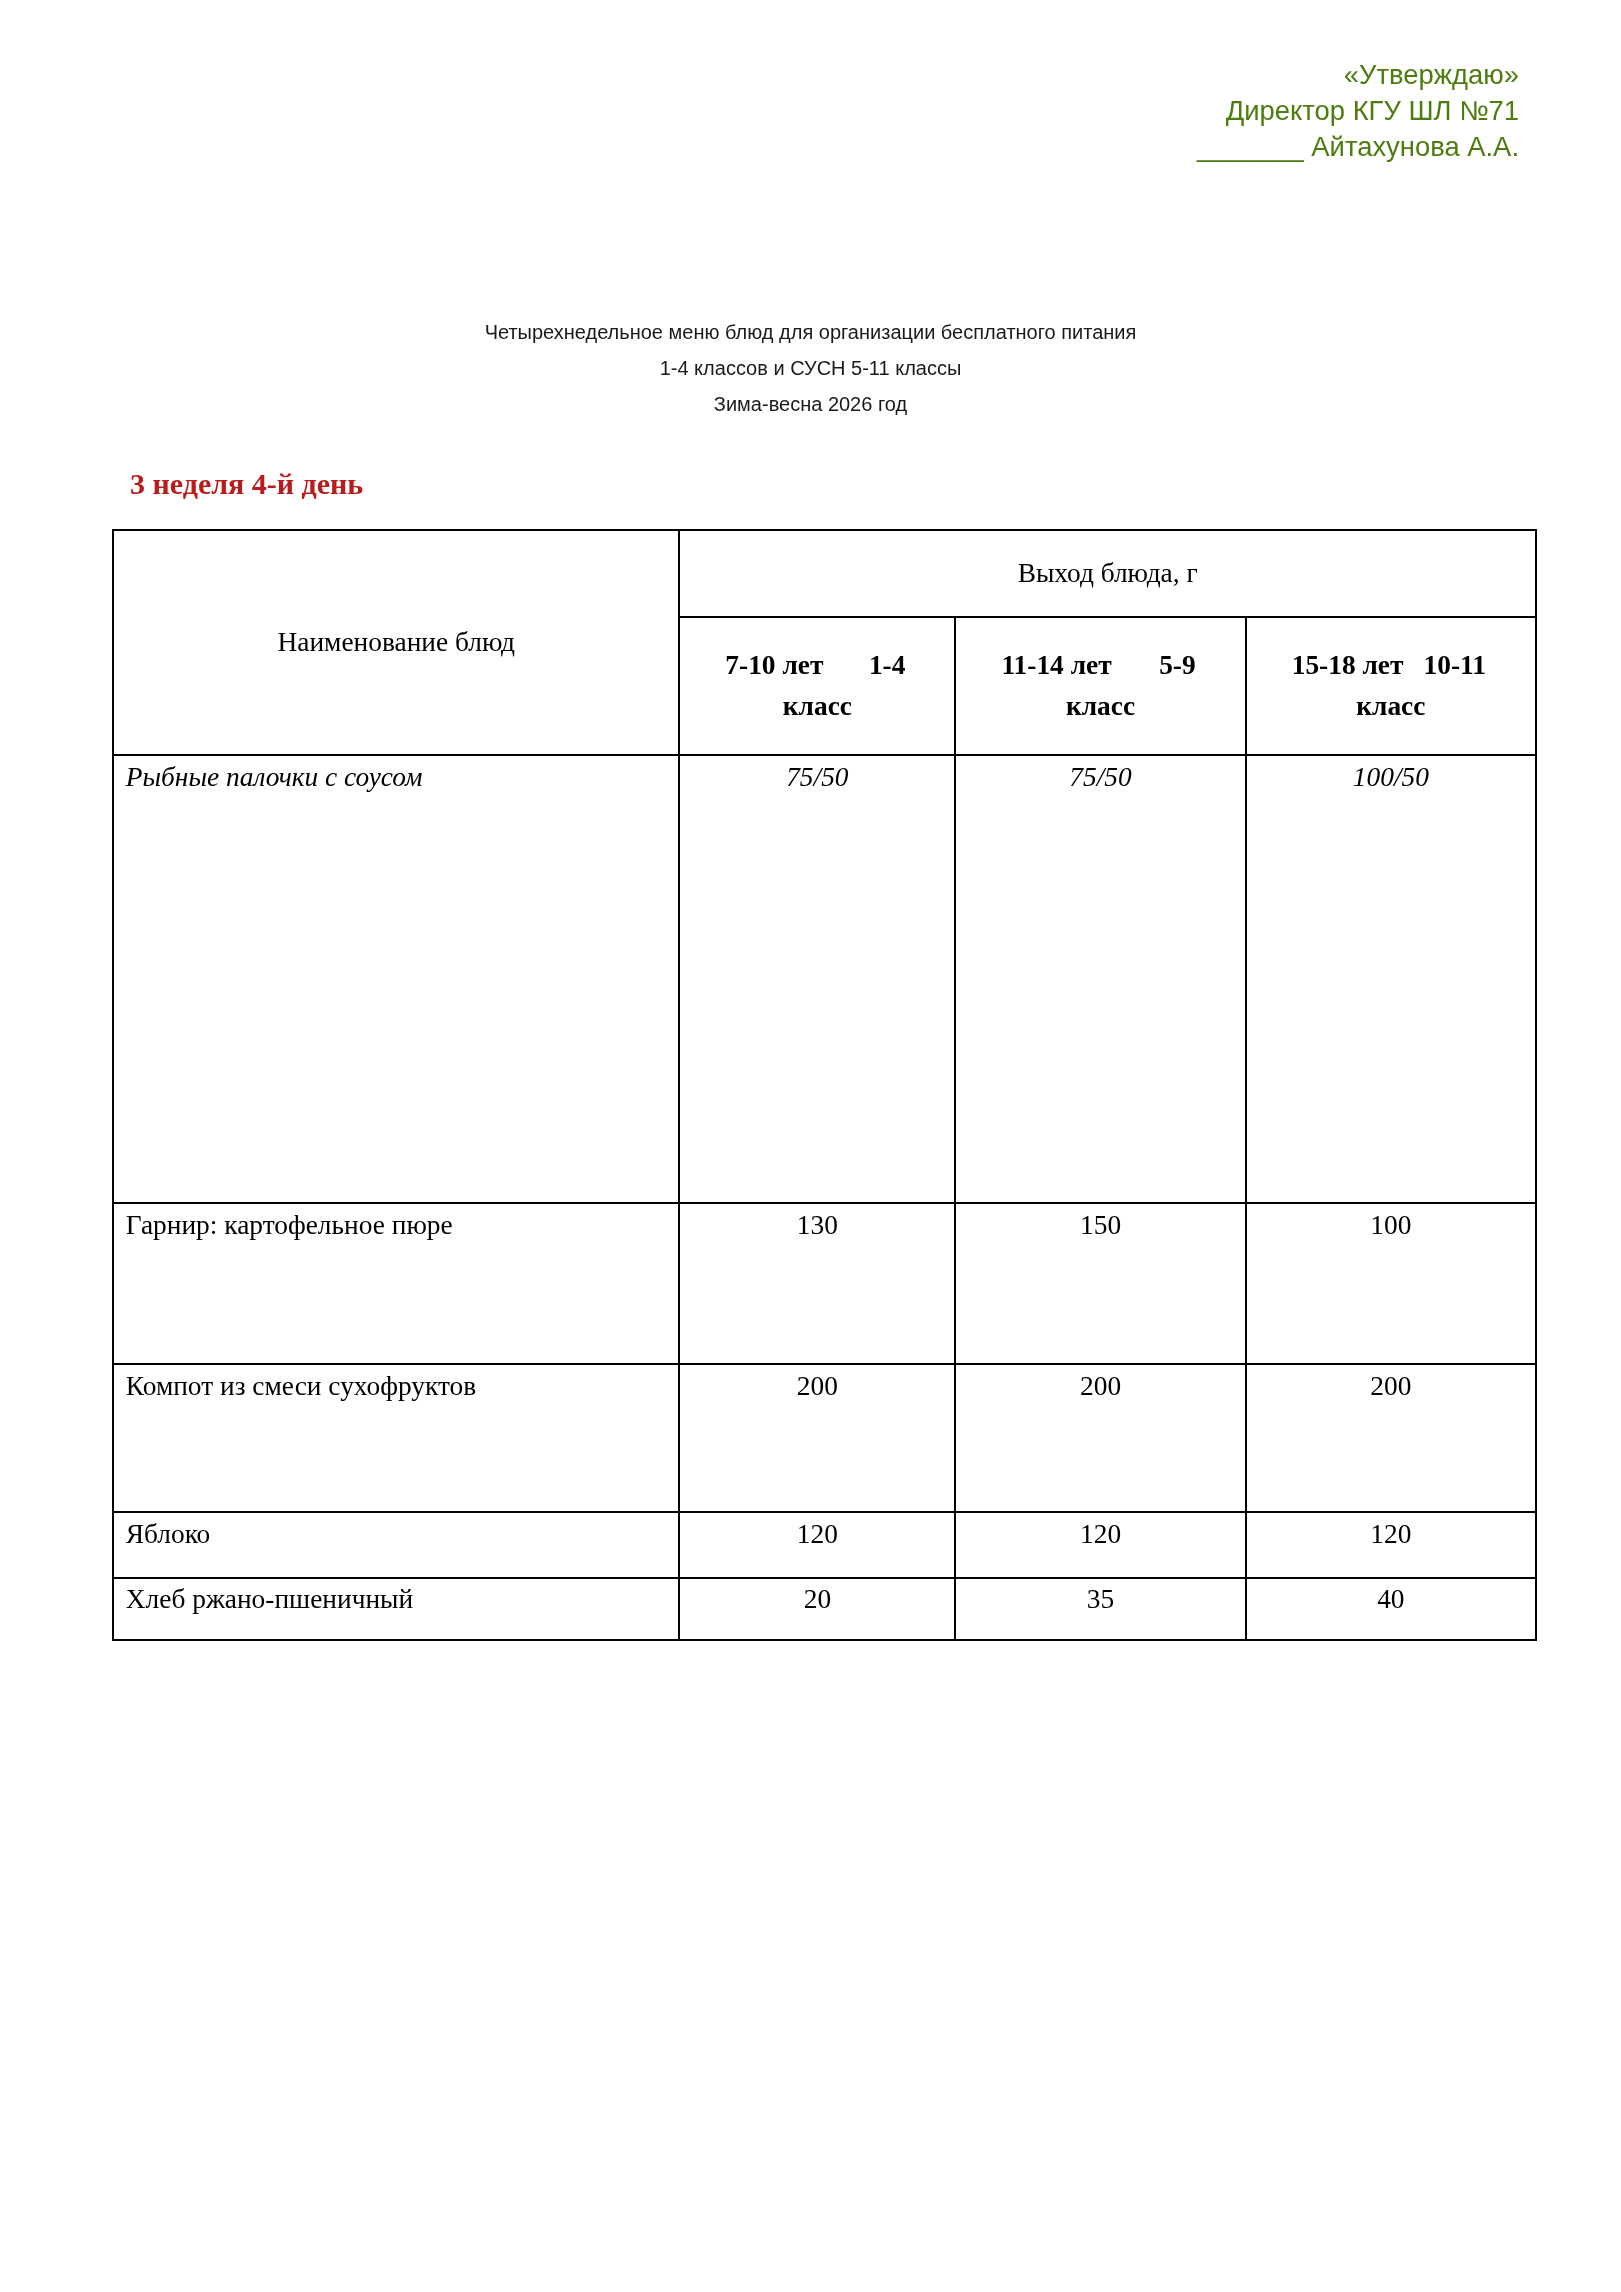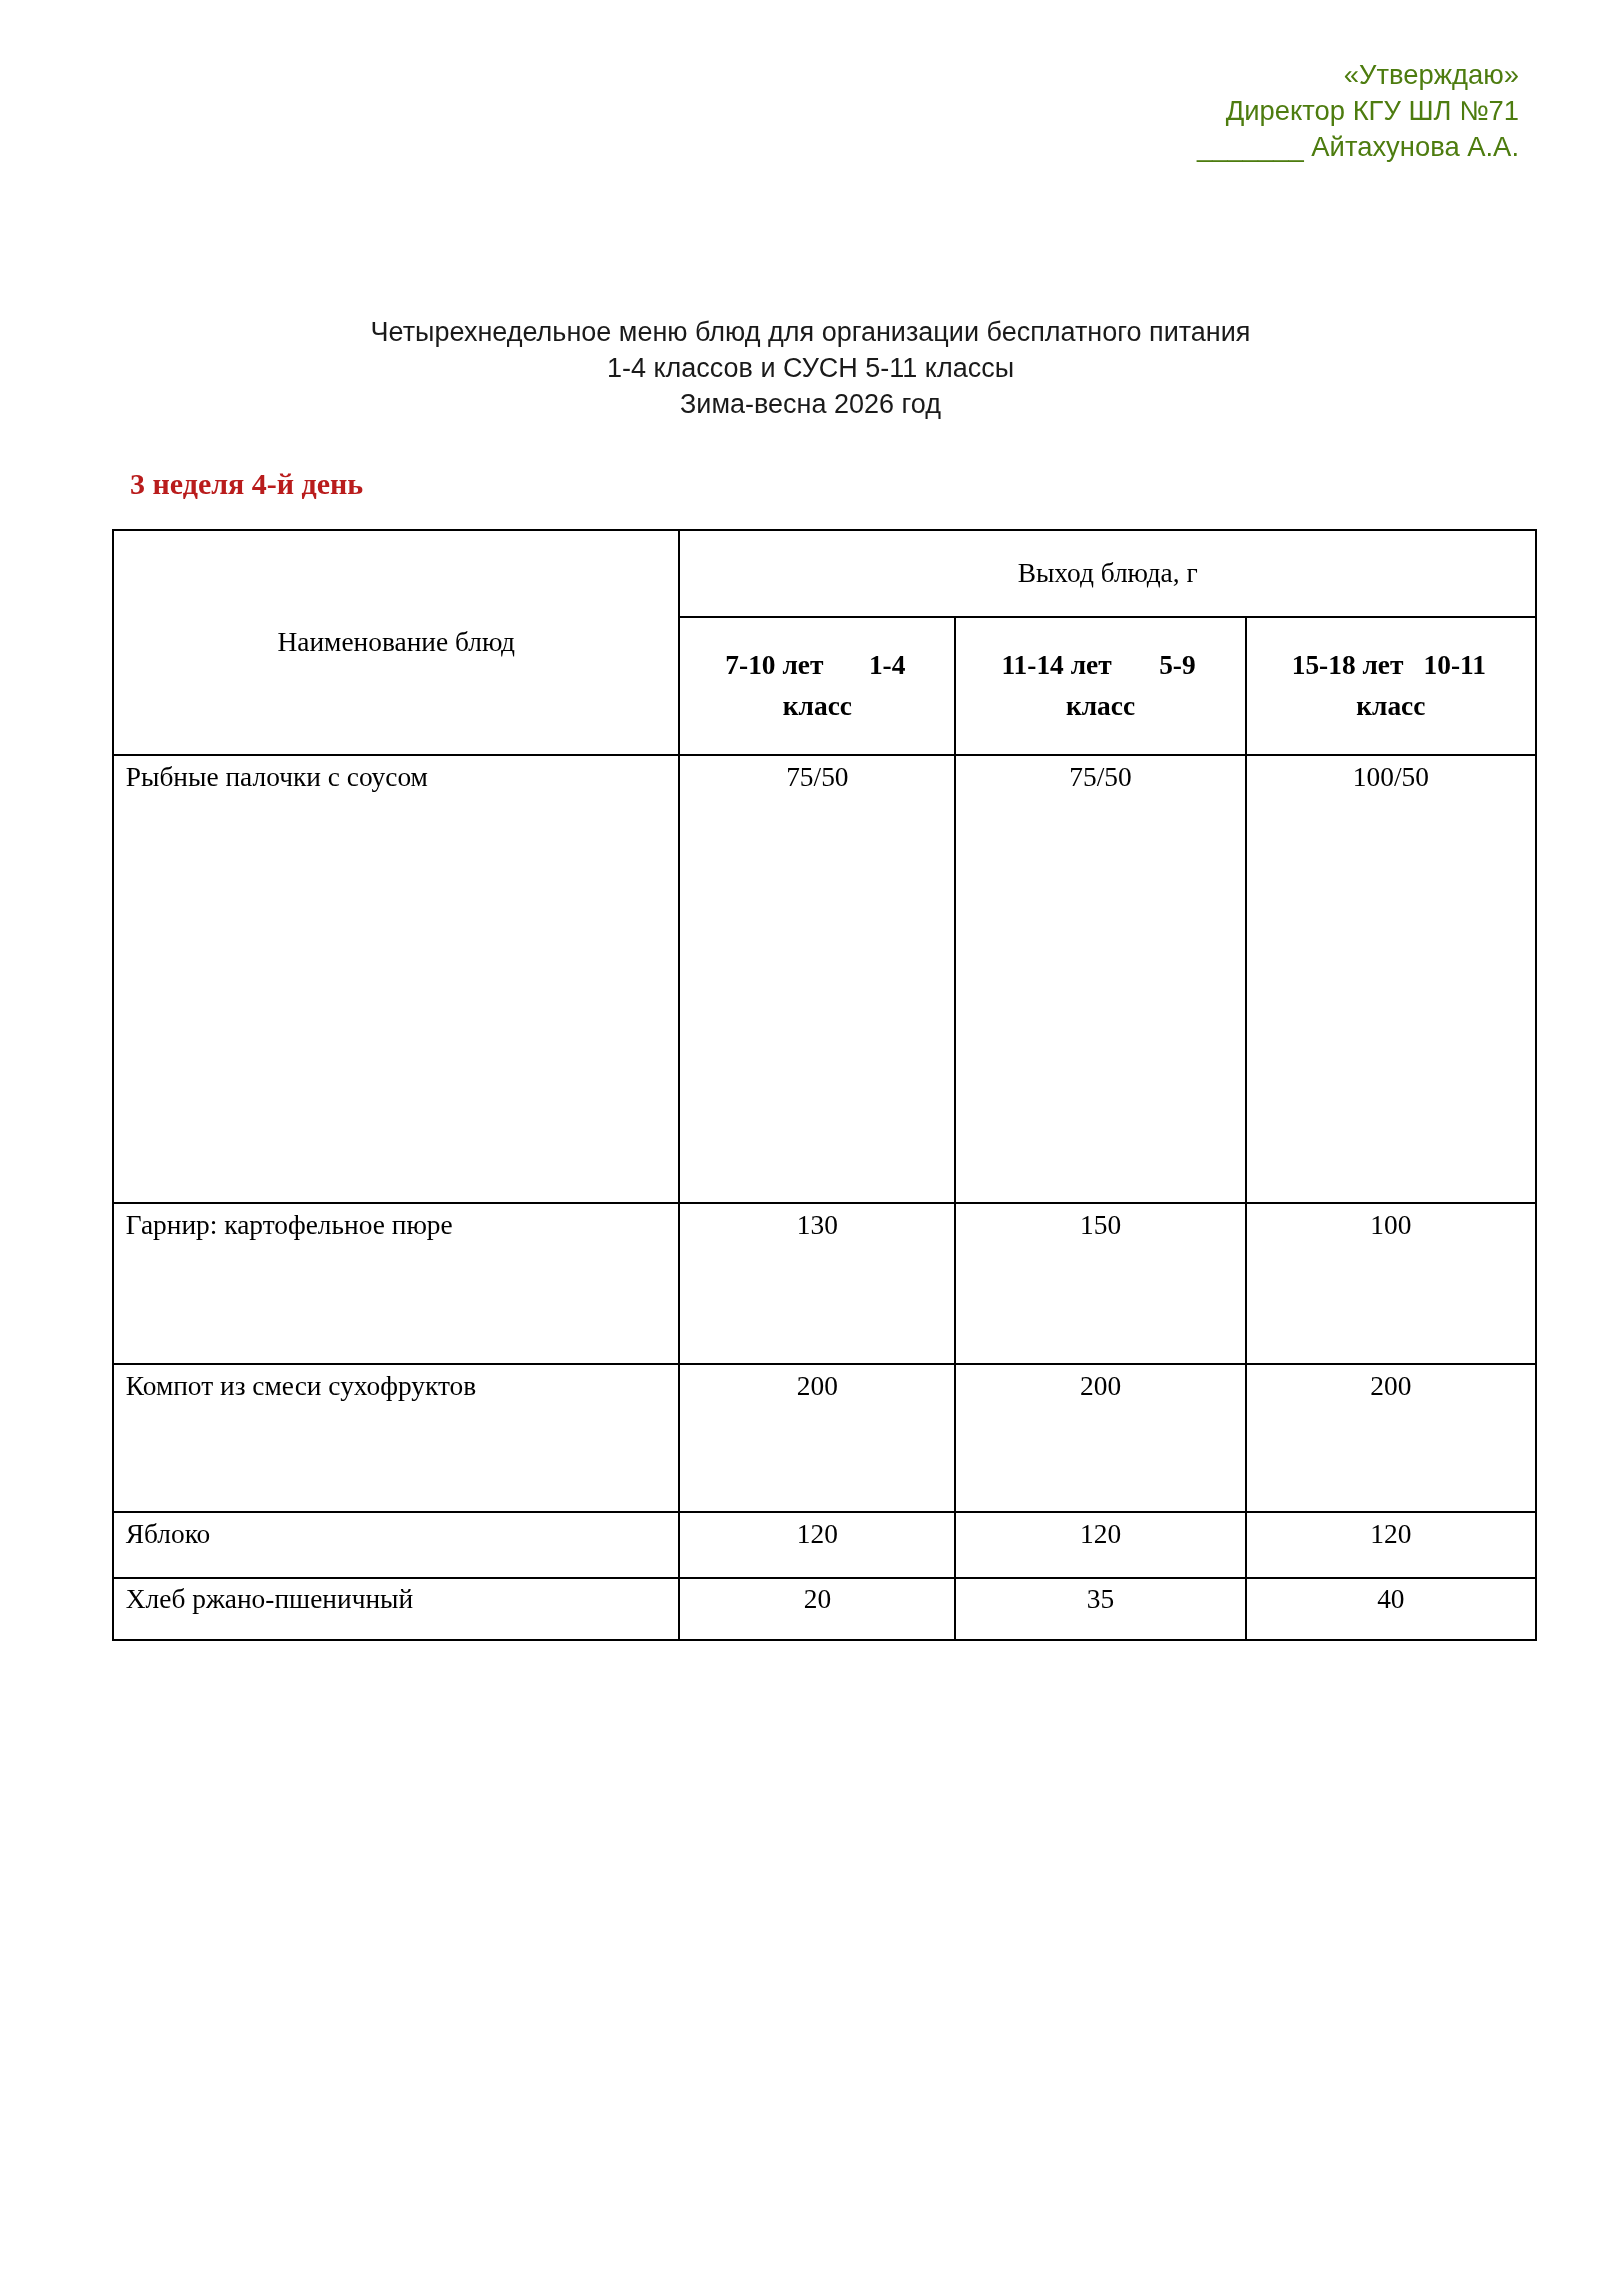--- a/index.html
+++ b/index.html
@@ -29,21 +29,21 @@
   }
 
   
   .doc-title {
     position: absolute;
     top: 314px;
     left: 0;
     width: 100%;
     text-align: center;
     font-family: "Liberation Sans", sans-serif;
-    font-size: 27px;
+    font-size: 20px;
     line-height: 36px;
     color: #1a1a1a;
   }
 
   
   .section-heading {
     position: absolute;
     top: 467px;
     left: 130px;
     font-family: "Liberation Serif", serif;
@@ -111,21 +111,21 @@
     border-top-width: 2.9px;
   }
   tbody td.dish {
     text-align: left;
     padding: 5.9px 7.8px 0 11.8px;
   }
   tbody td.val {
     text-align: center;
     padding-top: 5.9px;
   }
-  tr.r0 td { height: 424px; }
+  tr.r0 td { height: 424px; font-style: italic; }
   tr.r1 td { height: 137px; }
   tr.r2 td { height: 124px; }
   tr.r3 td { height: 42px;  }
   tr.r4 td { height: 39px; border-top-width: 2px; }
   table.menu { border: 2px solid #000000; }
   tr.r4 { border-bottom: 2.9px solid #000000; }
 </style>
 </head>
 <body>
 

